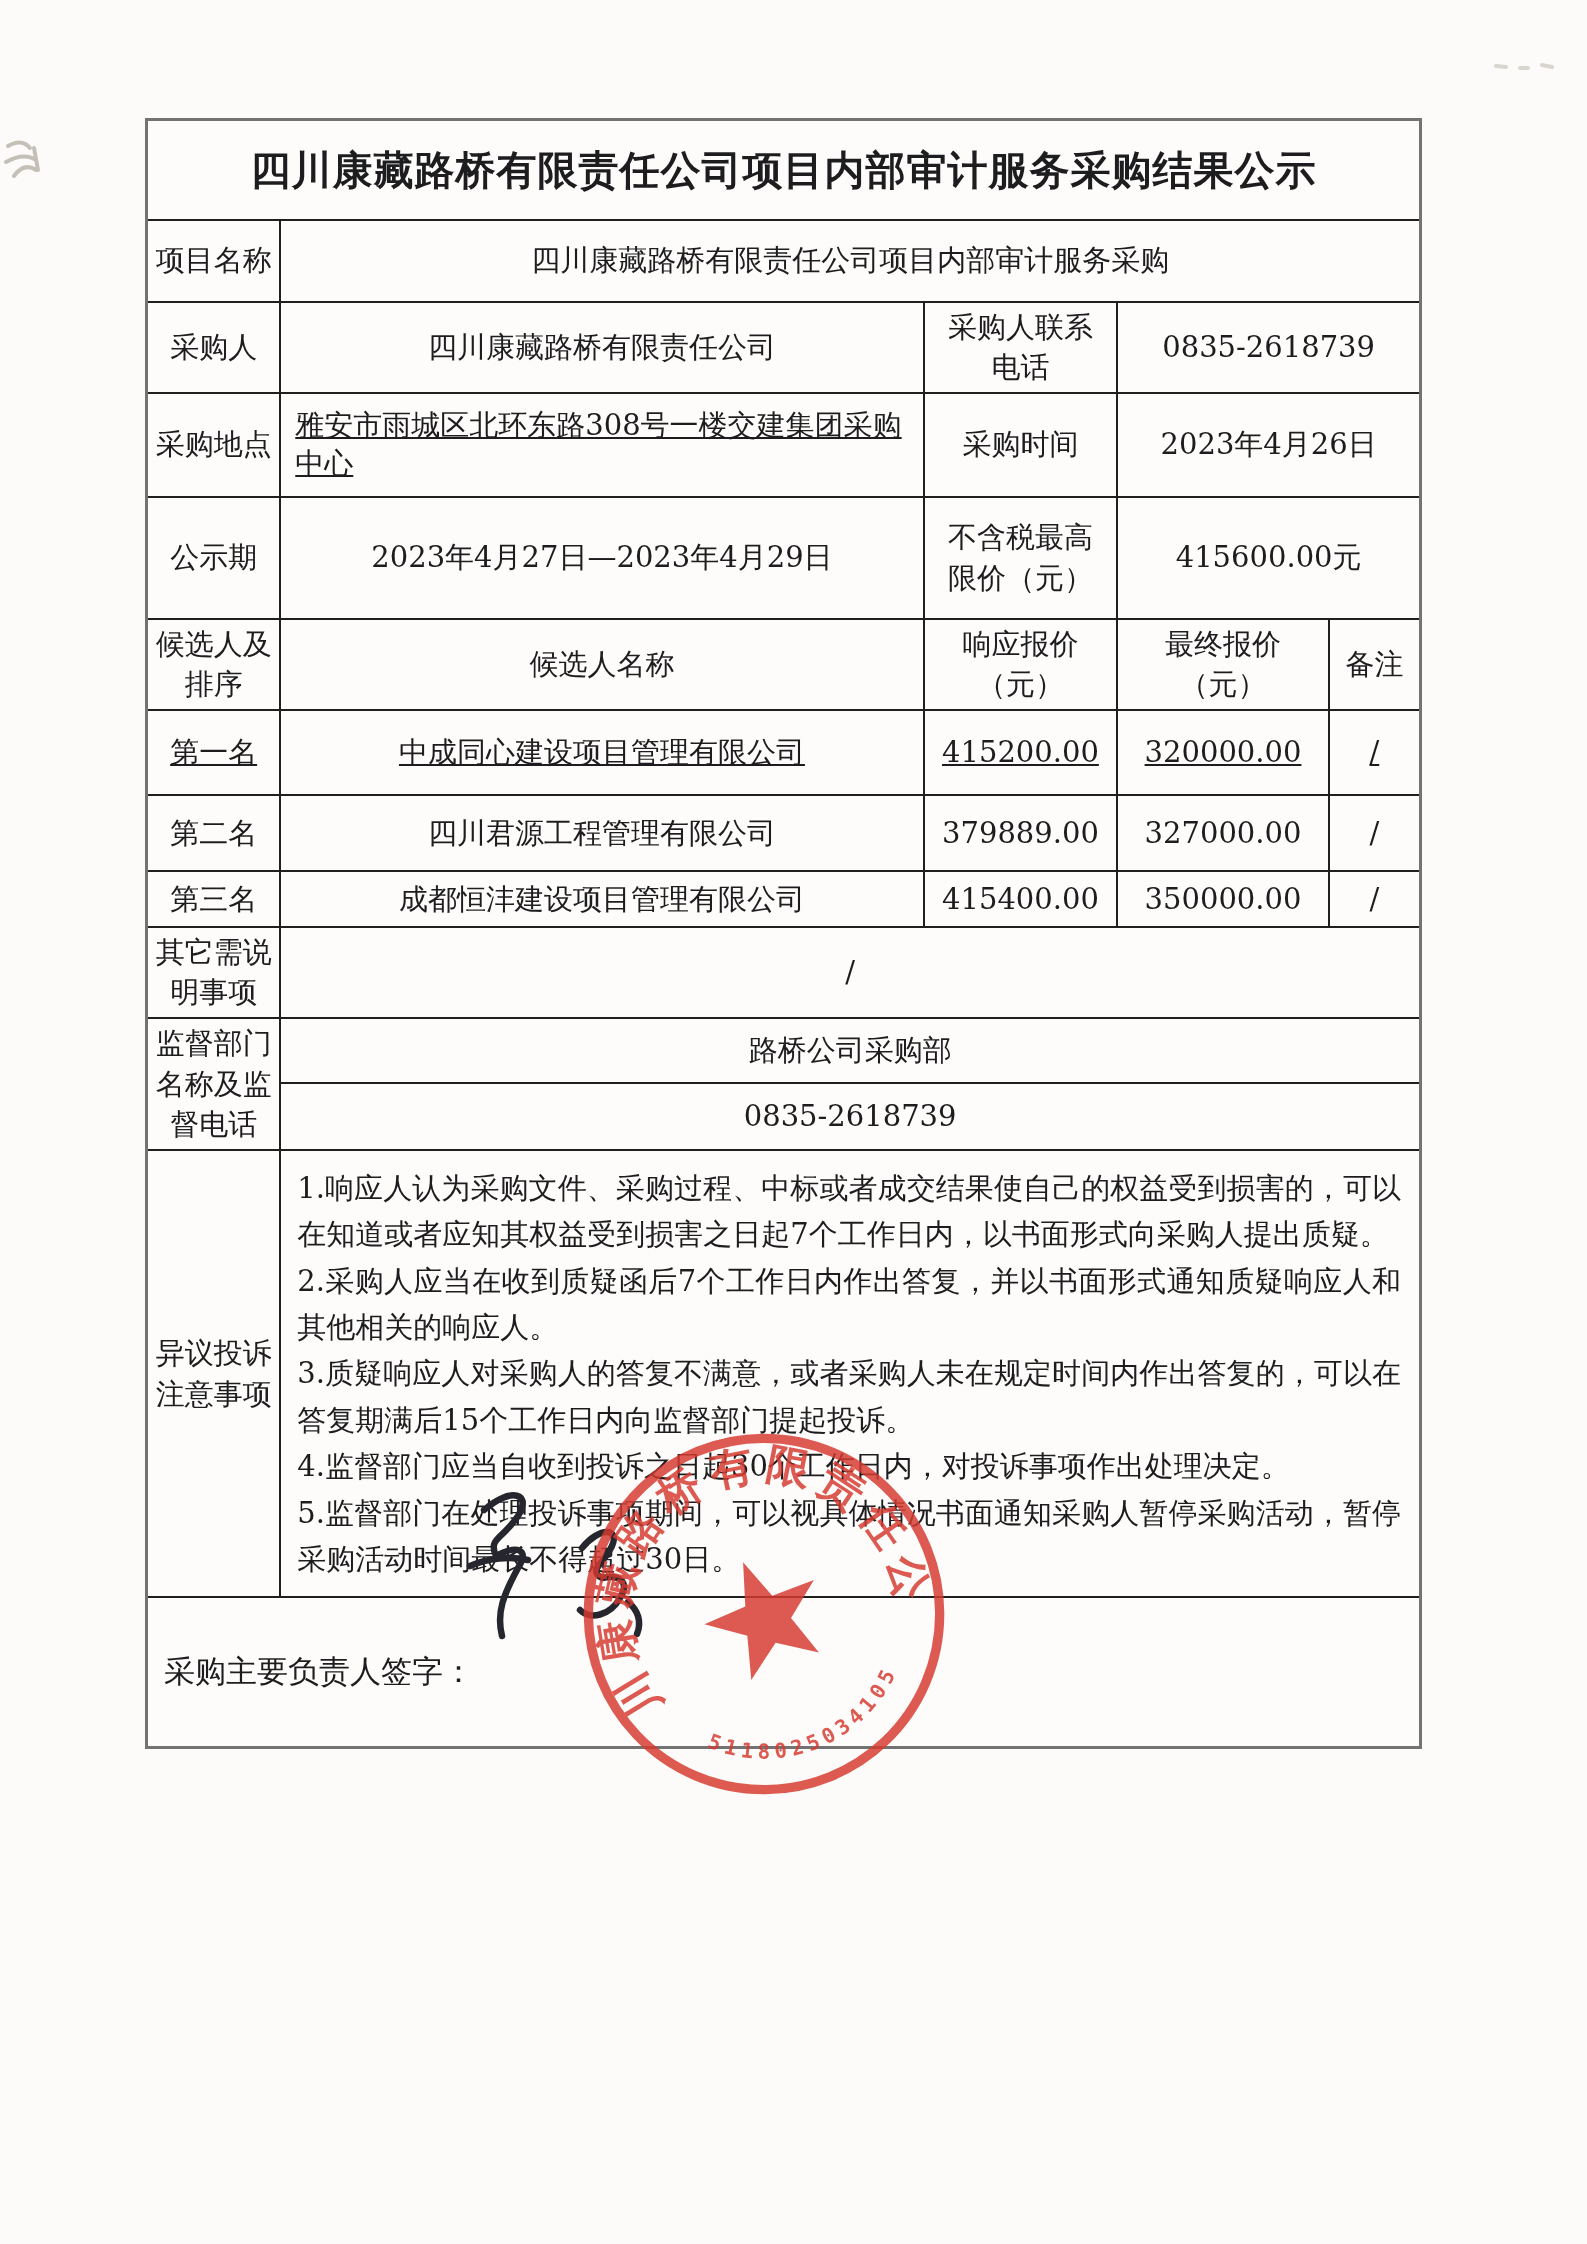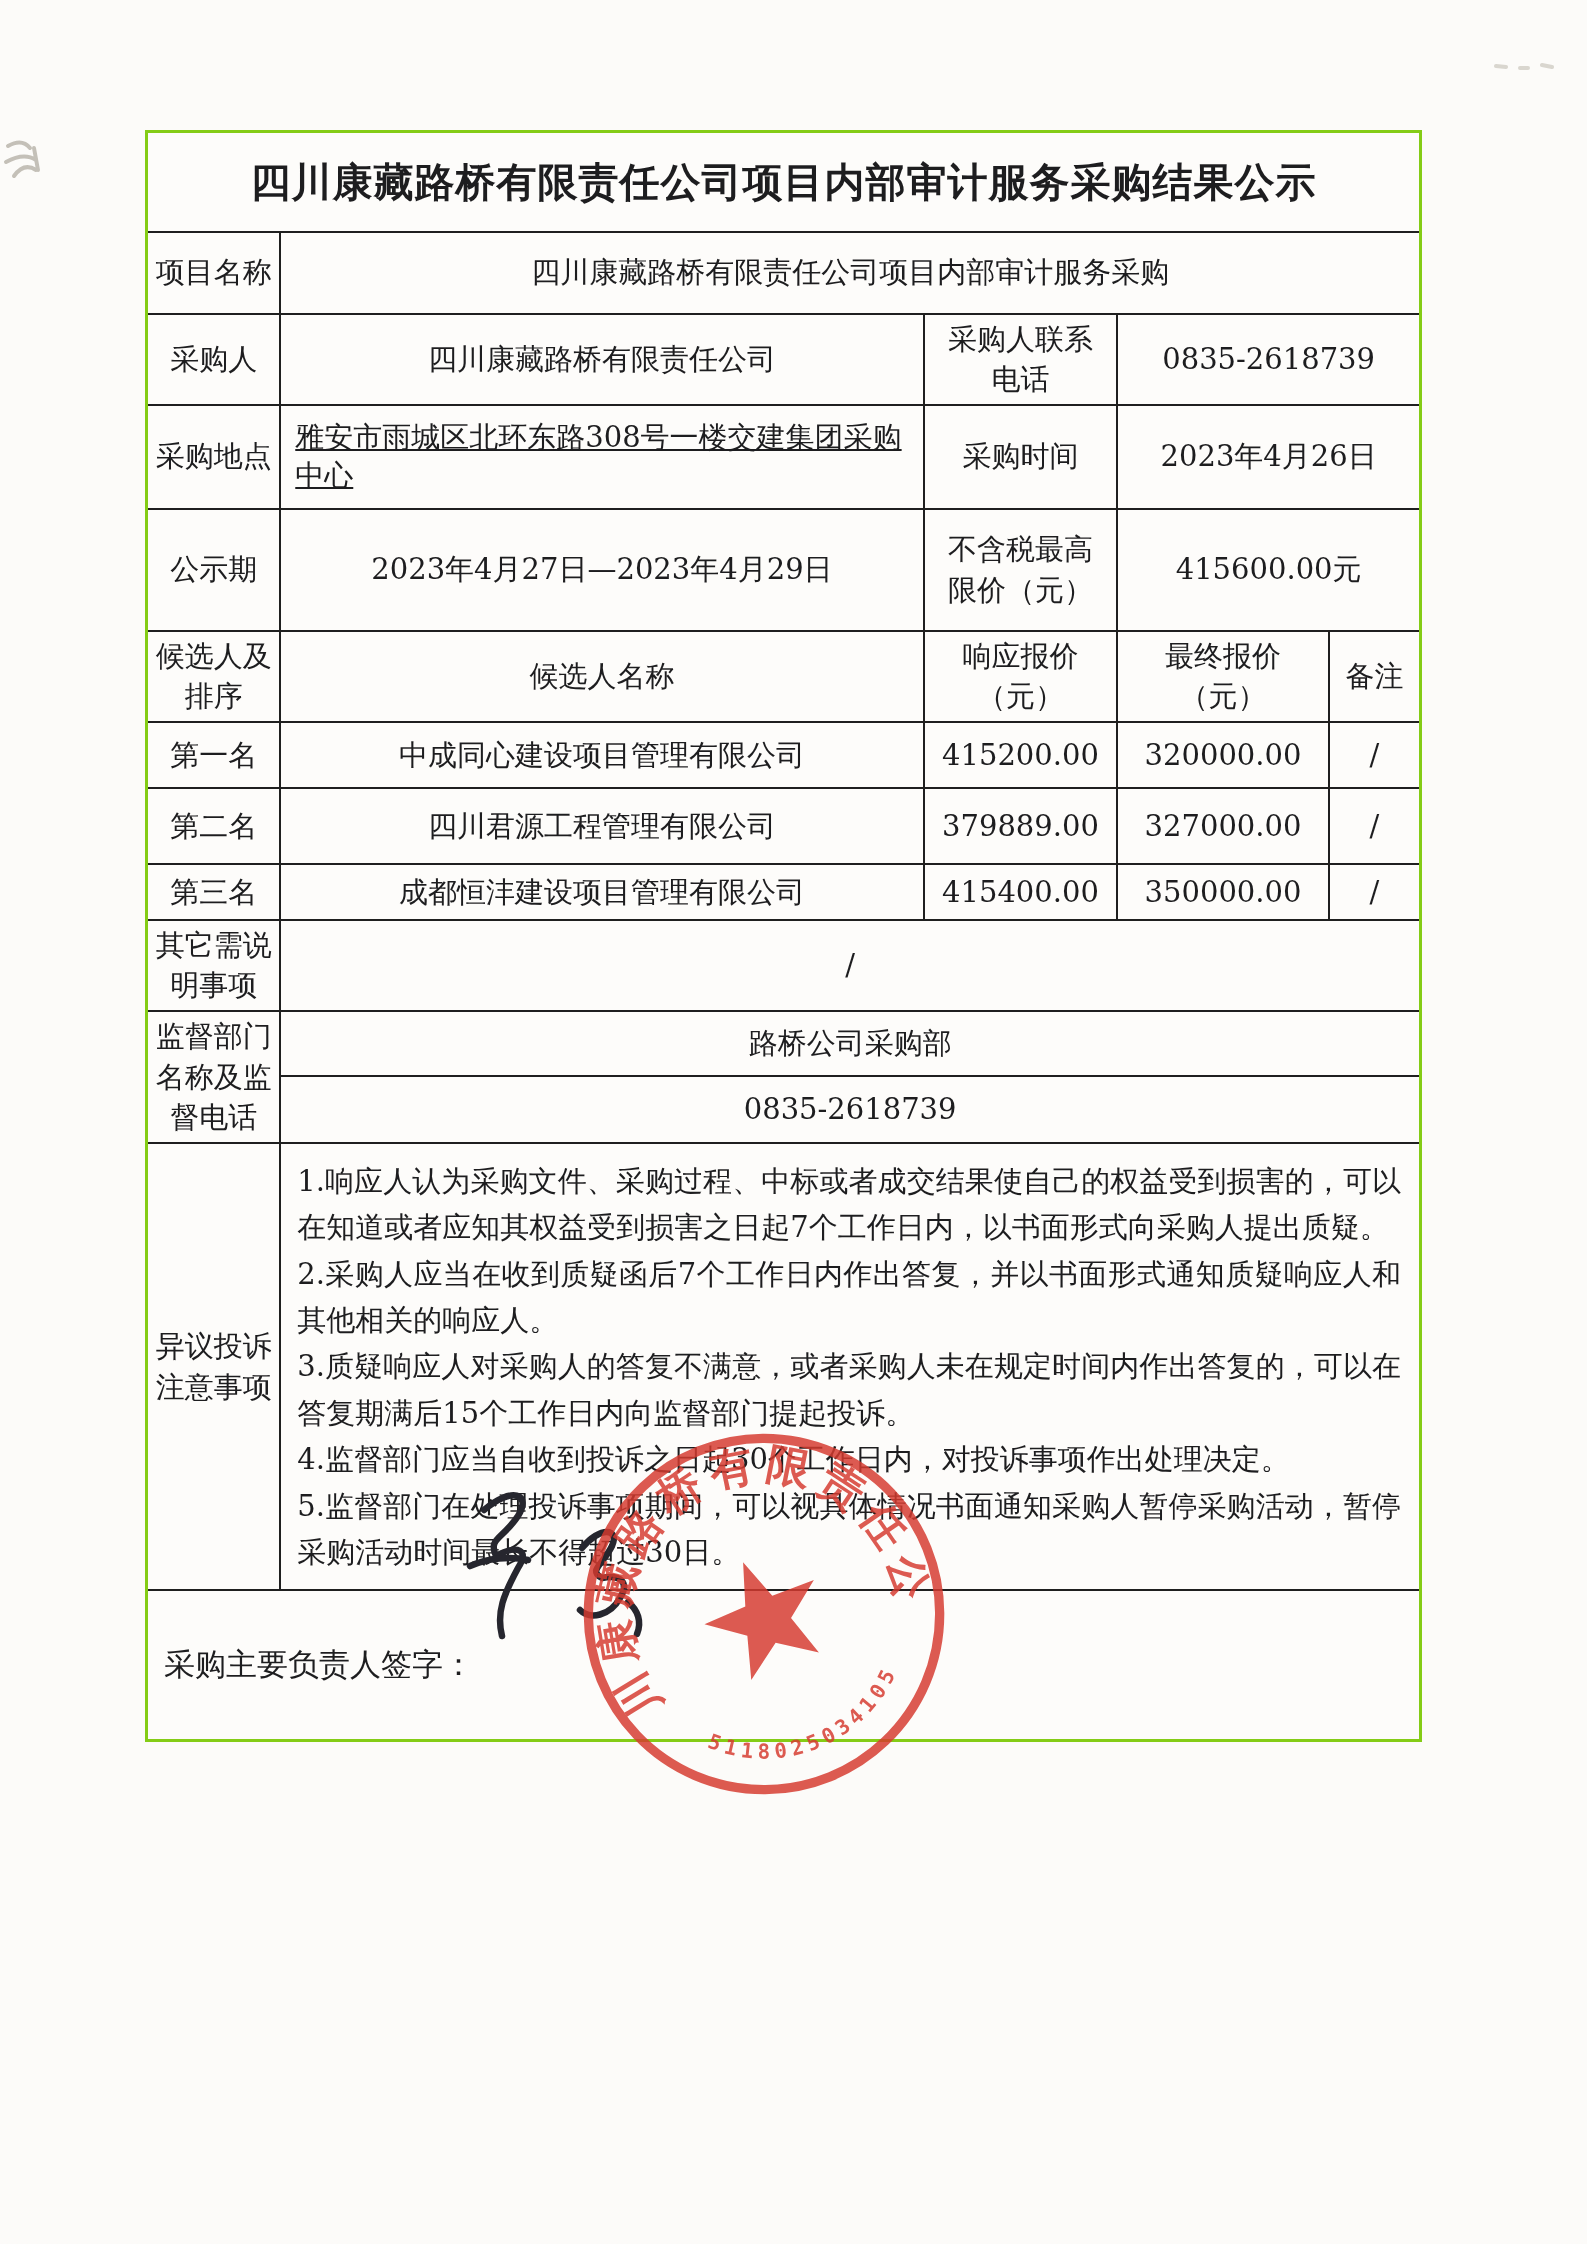--- a/index.html
+++ b/index.html
@@ -7,23 +7,23 @@
     width:1587px;height:2244px;
     background:#f5f4f1;
     font-family:"DejaVu Serif","Liberation Serif",serif;
     color:#1d1d1f;
   }
   .page{
     position:relative;width:1587px;height:2244px;
     background:#fcfbf9;overflow:hidden;
   }
   table.doc{
-    position:absolute;left:145px;top:130px;width:1277px;
+    position:absolute;left:145px;top:118px;width:1277px;
     border-collapse:collapse;table-layout:fixed;
-    border:3px solid #84cc16;
+    border:3px solid #737373;
     background:#fdfcfa;
   }
   td{
     border:2px solid #1f1f1f;
     vertical-align:middle;
     text-align:center;
     font-size:29px;
     line-height:1.4;
     padding:4px 10px;
     word-break:break-all;
@@ -105,21 +105,21 @@
     </tr>
 
     <tr style="height:86px;">
       <td class="label">候选人及排序</td>
       <td>候选人名称</td>
       <td>响应报价（元）</td>
       <td>最终报价（元）</td>
       <td>备注</td>
     </tr>
 
-    <tr style="height:66px;">
+    <tr style="height:85px;text-decoration:underline;">
       <td class="label">第一名</td>
       <td>中成同心建设项目管理有限公司</td>
       <td>415200.00</td>
       <td>320000.00</td>
       <td>/</td>
     </tr>
 
     <tr style="height:76px;">
       <td class="label">第二名</td>
       <td>四川君源工程管理有限公司</td>

